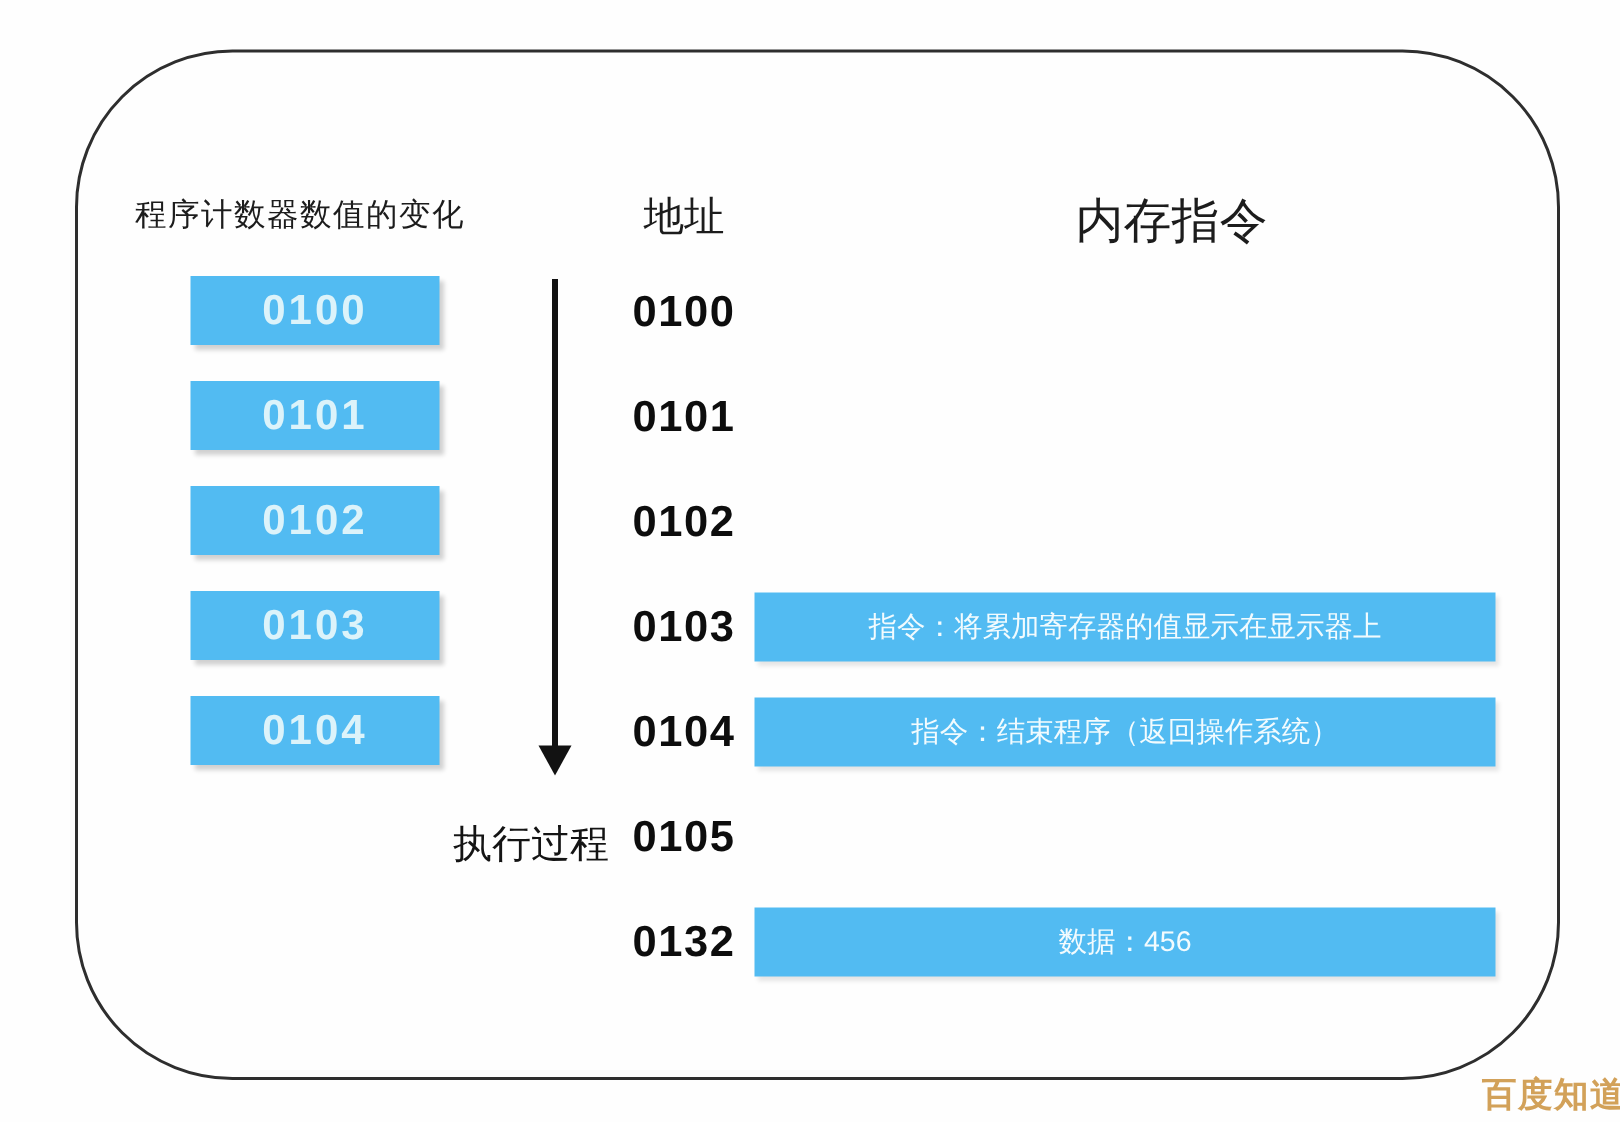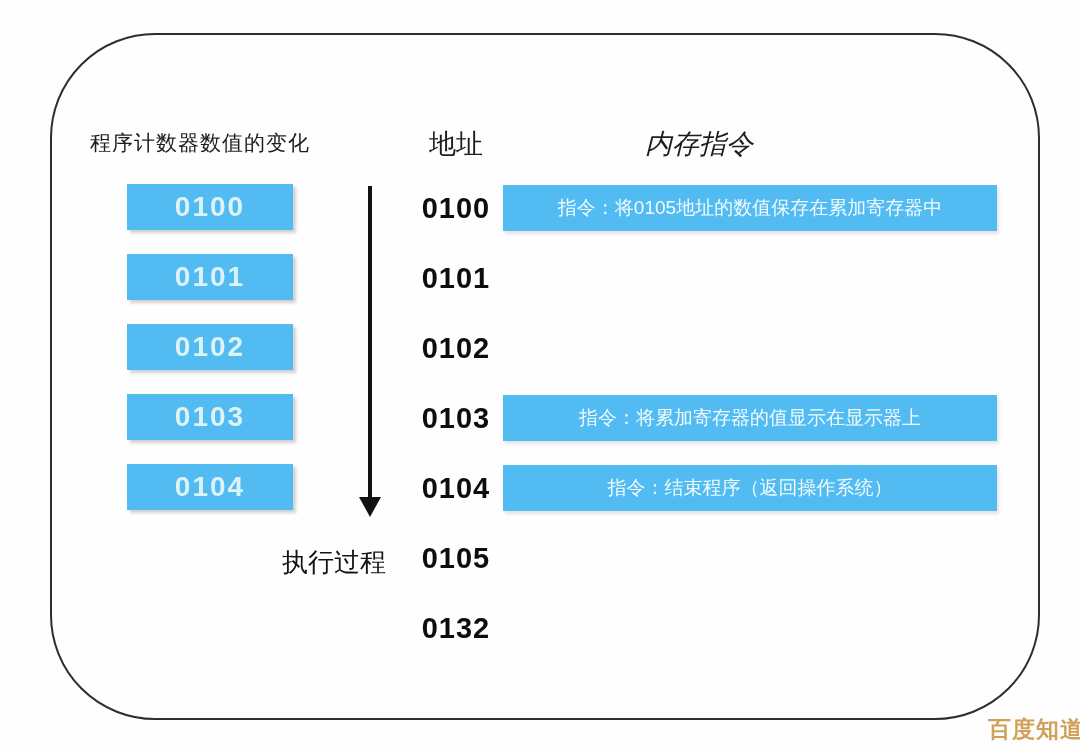--- a/index.html
+++ b/index.html
@@ -25,21 +25,21 @@
     border-radius: 105px;
     background: transparent;
   }
   .hdr {
     position: absolute;
     color: #1c1c1c;
     white-space: nowrap;
   }
   .hdr-pc { left: 90px; top: 129px; font-size: 21px; letter-spacing: 1px; }
   .hdr-addr { left: 418px; top: 126px; width: 76px; text-align: center; font-size: 27px; }
-  .hdr-mem { left: 645px; top: 126px; width: 200px; text-align: left; font-size: 27px; font-style: italic; }
+  .hdr-mem { left: 645px; top: 126px; width: 200px; text-align: right; font-size: 32px; }
 
   .pc-box {
     position: absolute;
     left: 127px;
     width: 166px;
     height: 46px;
     background: var(--accent);
     box-shadow: 3px 3px 3px rgba(0,0,0,0.18);
     display: flex;
     align-items: center;
@@ -65,21 +65,21 @@
     height: 0;
     border-left: 11px solid transparent;
     border-right: 11px solid transparent;
     border-top: 20px solid #121212;
   }
   .exec-label {
     position: absolute;
     left: 282px;
     top: 545px;
     width: 124px;
-    text-align: left;
+    text-align: right;
     font-size: 26px;
     color: #141414;
     white-space: nowrap;
   }
   .addr-label {
     position: absolute;
     left: 418px;
     width: 76px;
     text-align: center;
     font-size: 29px;
@@ -135,19 +135,19 @@
   <div class="exec-label">执行过程</div>
 
   <div class="addr-label" style="top:192px">0100</div>
   <div class="addr-label" style="top:262px">0101</div>
   <div class="addr-label" style="top:332px">0102</div>
   <div class="addr-label" style="top:402px">0103</div>
   <div class="addr-label" style="top:472px">0104</div>
   <div class="addr-label" style="top:542px">0105</div>
   <div class="addr-label" style="top:612px">0132</div>
 
-  <div class="mem-bar" style="top:185px">指令：将0105地址的数值保存在累加寄存器中</div>
   <div class="mem-bar" style="top:465px">指令：结束程序（返回操作系统）</div>
   <div class="mem-bar" style="top:395px">指令：将累加寄存器的值显示在显示器上</div>
+  <div class="mem-bar" style="top:605px">数据：456</div>
 
   <div class="watermark">百度知道</div>
 
 </div>
 
 </body></html>

